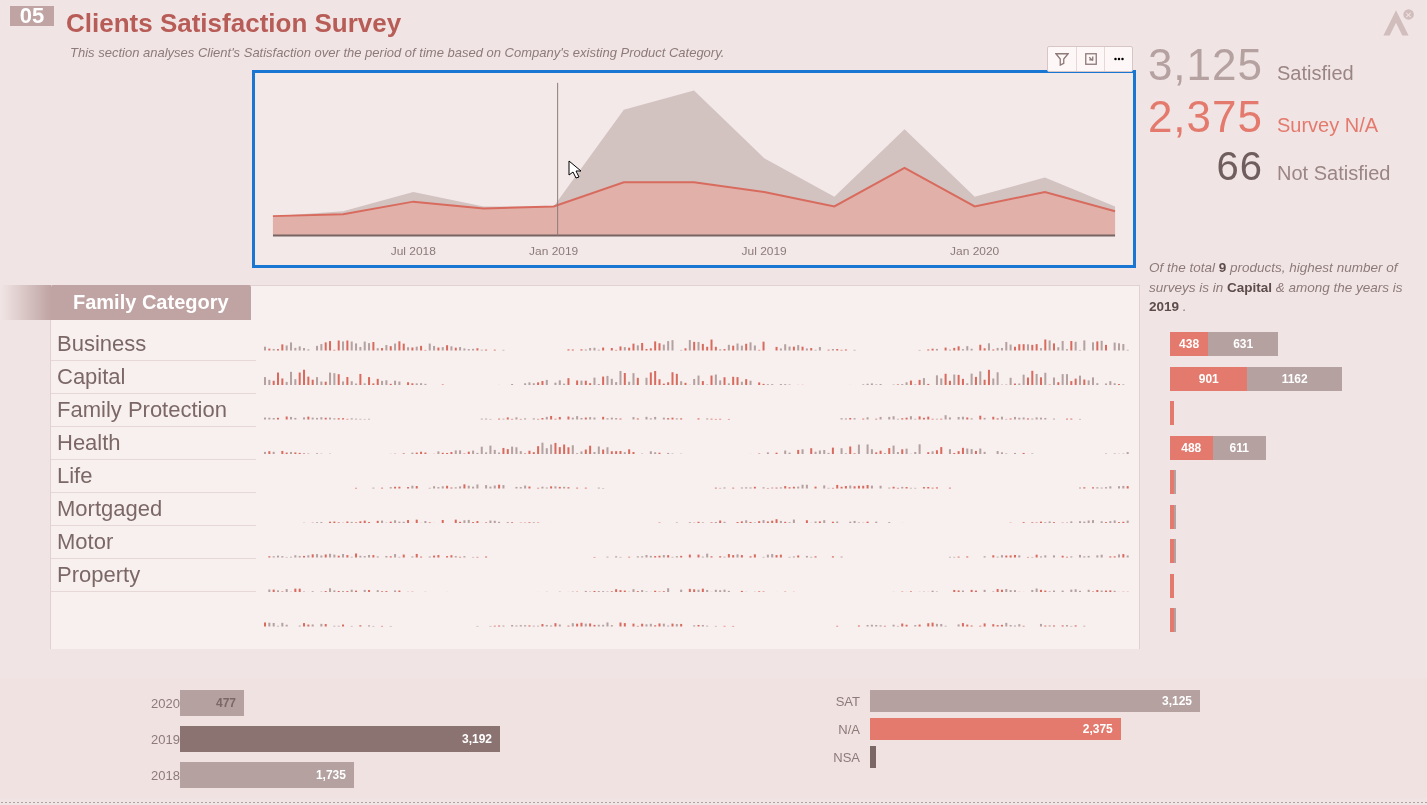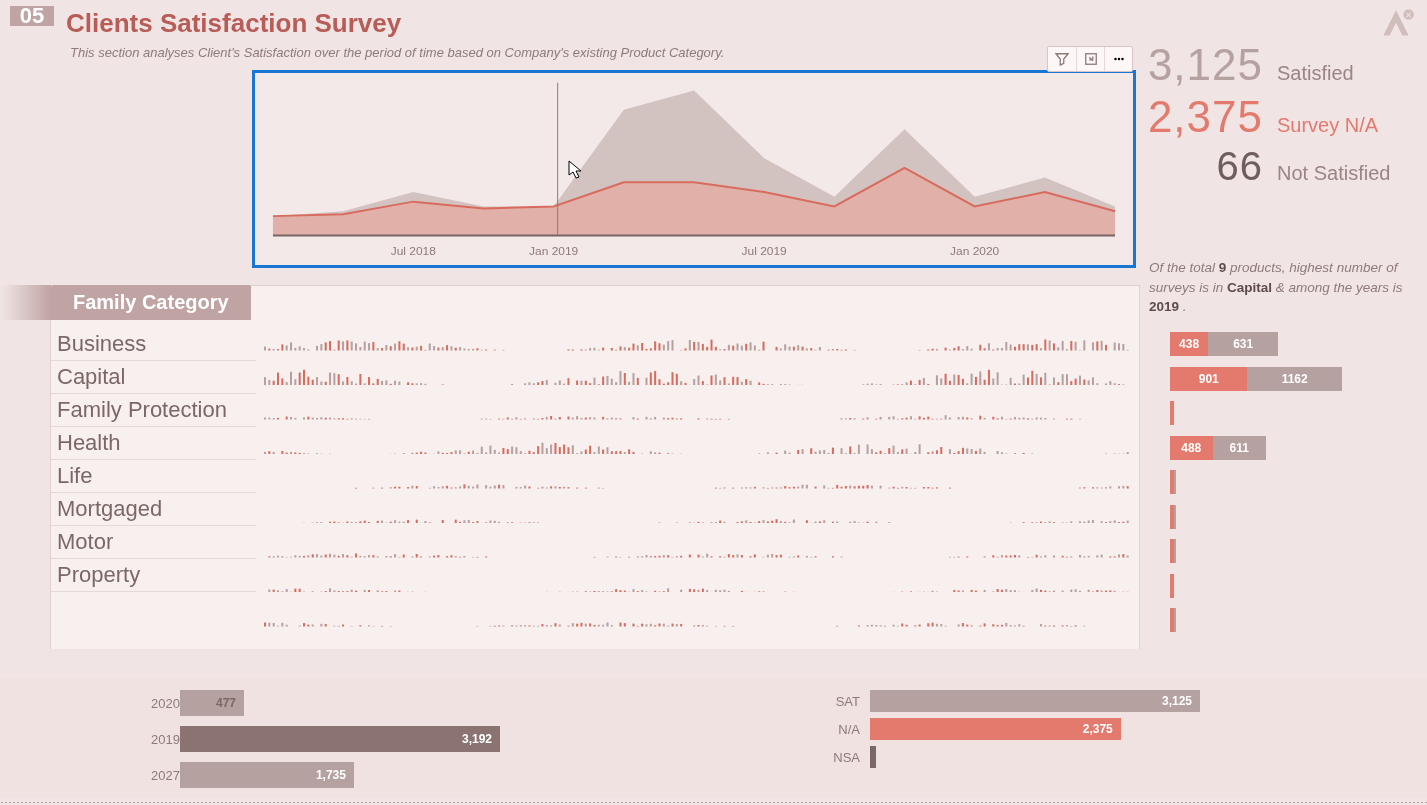--- a/index.html
+++ b/index.html
@@ -1486,21 +1486,21 @@
   <div class="years-col" id="ybars">
       <div class="ybar y2020">
         <div class="ylbl">2020</div>
         <div class="bar" style="width:64.06015037593986px">477</div>
       </div>
       <div class="ybar y2019">
         <div class="ylbl">2019</div>
         <div class="bar" style="width:320px">3,192</div>
       </div>
       <div class="ybar y2018">
-        <div class="ylbl">2027</div>
+        <div class="ylbl">2018</div>
         <div class="bar" style="width:173.93483709273184px">1,735</div>
       </div>
     </div>
   <div class="status-col" id="sbars">
       <div class="sbar sat">
         <div class="slbl">SAT</div>
         <div class="bar" style="width:330px">3,125</div>
       </div>
       <div class="sbar na">
         <div class="slbl">N/A</div>

